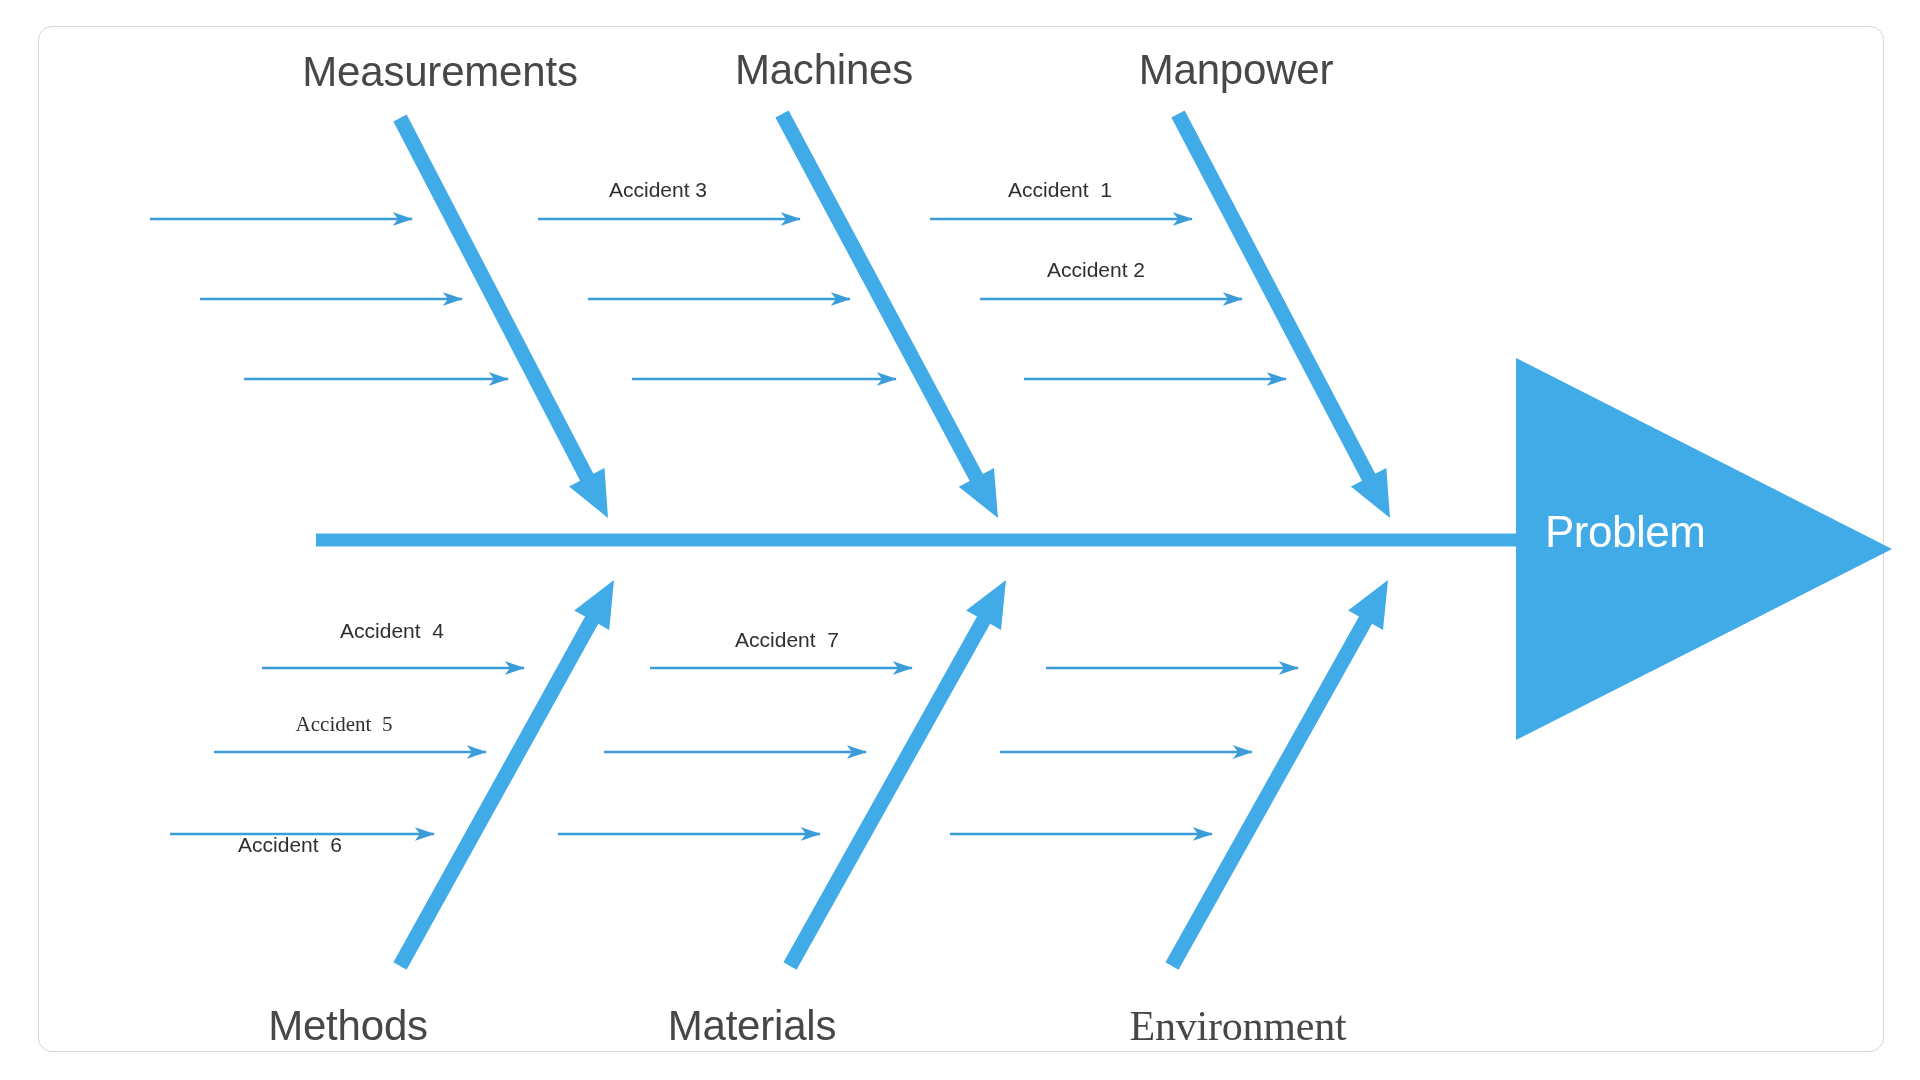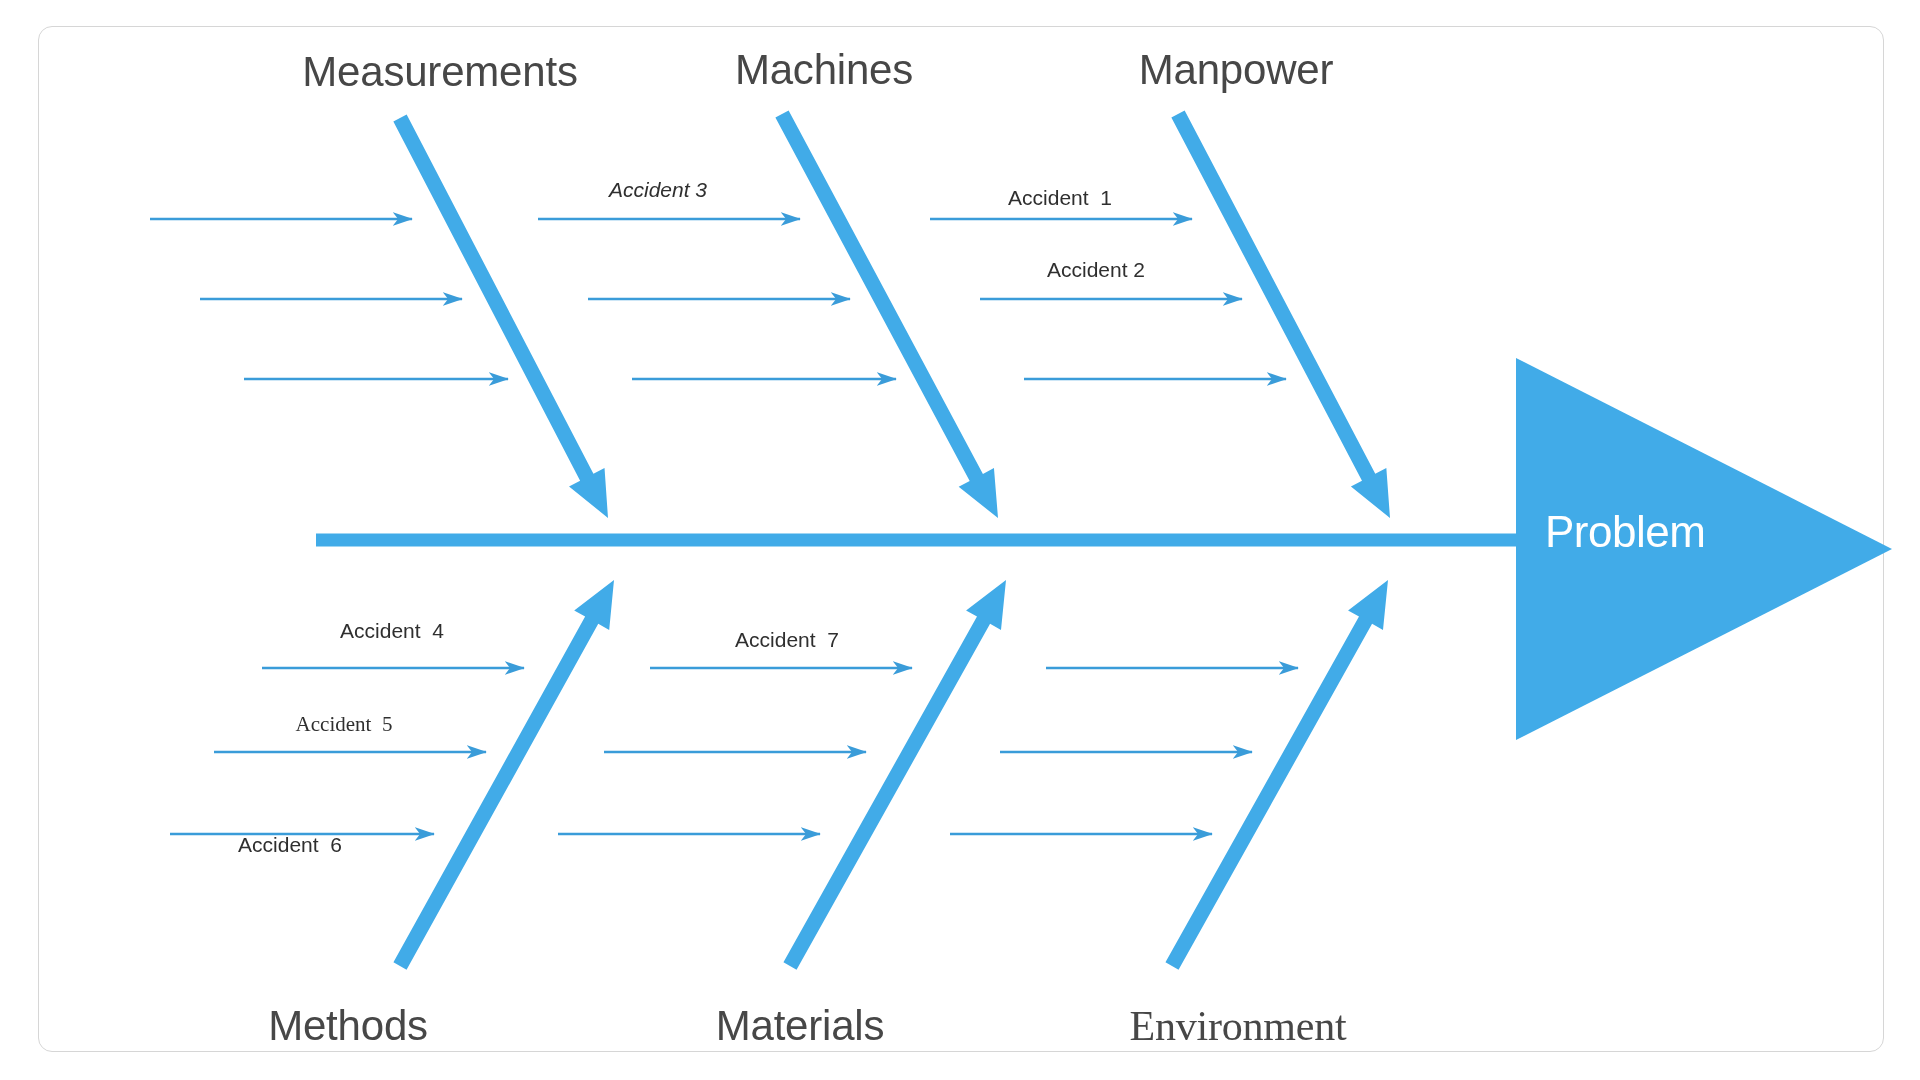--- a/index.html
+++ b/index.html
@@ -107,25 +107,25 @@
       </g>
     <g id="effect-layer">
         <polygon points="1516,358 1892,549 1516,740" fill="#41abe8"></polygon>
       </g>
   </svg>
 
   <div id="labels-layer">
       <div class="problem-label" style="left: 1545px; top: 507px;">Problem</div>
       <div class="cat-label" style="left: 440px; top: 48px;">Measurements</div>
       <div class="cat-label" style="left: 824px; top: 46px;">Machines</div>
-      <div class="cause-label" style="left: 658px; top: 178px; font-style: italic;">Accident 3</div>
+      <div class="cause-label" style="left: 658px; top: 178px;">Accident 3</div>
       <div class="cat-label" style="left: 1236px; top: 46px;">Manpower</div>
-      <div class="cause-label" style="left: 1060px; top: 178px; margin-top: 8px;">Accident  1</div>
+      <div class="cause-label" style="left: 1060px; top: 178px;">Accident  1</div>
       <div class="cause-label" style="left: 1096px; top: 258px;">Accident 2</div>
       <div class="cat-label" style="left: 348px; top: 1002px;">Methods</div>
       <div class="cause-label" style="left: 392px; top: 619px;">Accident  4</div>
       <div class="cause-label" style="left: 344px; top: 712px; font-family: Liberation Serif, serif;">Accident  5</div>
       <div class="cause-label" style="left: 290px; top: 794px; margin-top: 39px;">Accident  6</div>
-      <div class="cat-label" style="left: 752px; top: 1002px; margin-left: 48px;">Materials</div>
+      <div class="cat-label" style="left: 752px; top: 1002px;">Materials</div>
       <div class="cause-label" style="left: 776px; top: 628px; margin-left: 11px;">Accident  7</div>
       <div class="cat-label" style="left: 1238px; top: 1002px; font-family: Liberation Serif, serif;">Environment</div>
     </div>
 </div>
 
 </body></html>

